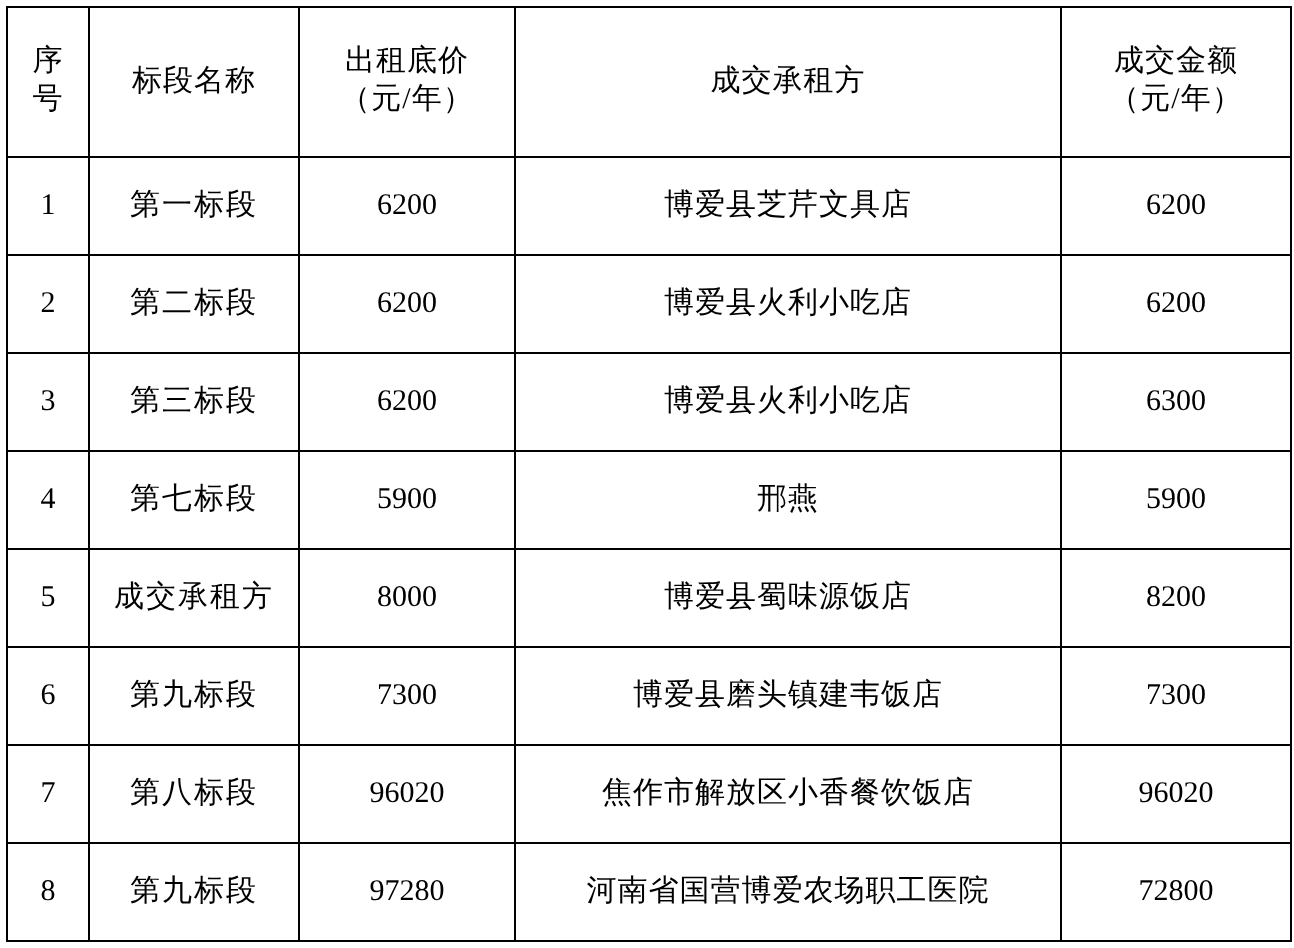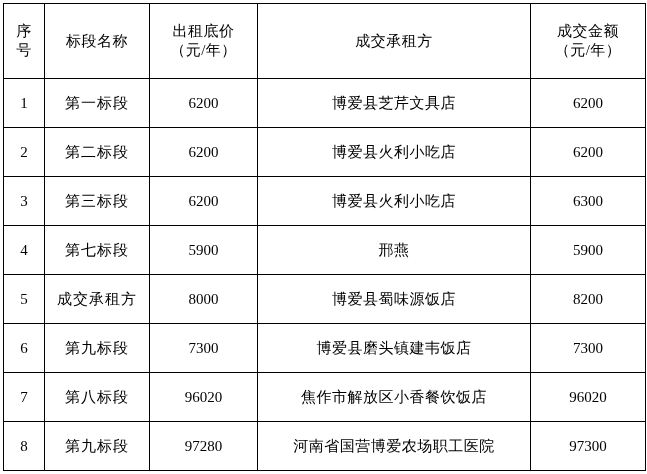--- a/index.html
+++ b/index.html
@@ -137,17 +137,17 @@
         <td class="cell-name">第八标段</td>
         <td class="cell-price">96020</td>
         <td class="cell-party">焦作市解放区小香餐饮饭店</td>
         <td class="cell-deal">96020</td>
       </tr>
       <tr>
         <td class="cell-index">8</td>
         <td class="cell-name">第九标段</td>
         <td class="cell-price">97280</td>
         <td class="cell-party">河南省国营博爱农场职工医院</td>
-        <td class="cell-deal">97300</td>
+        <td class="cell-deal">72800</td>
       </tr>
     </tbody>
   </table>
 </div>
 
 </body></html>

